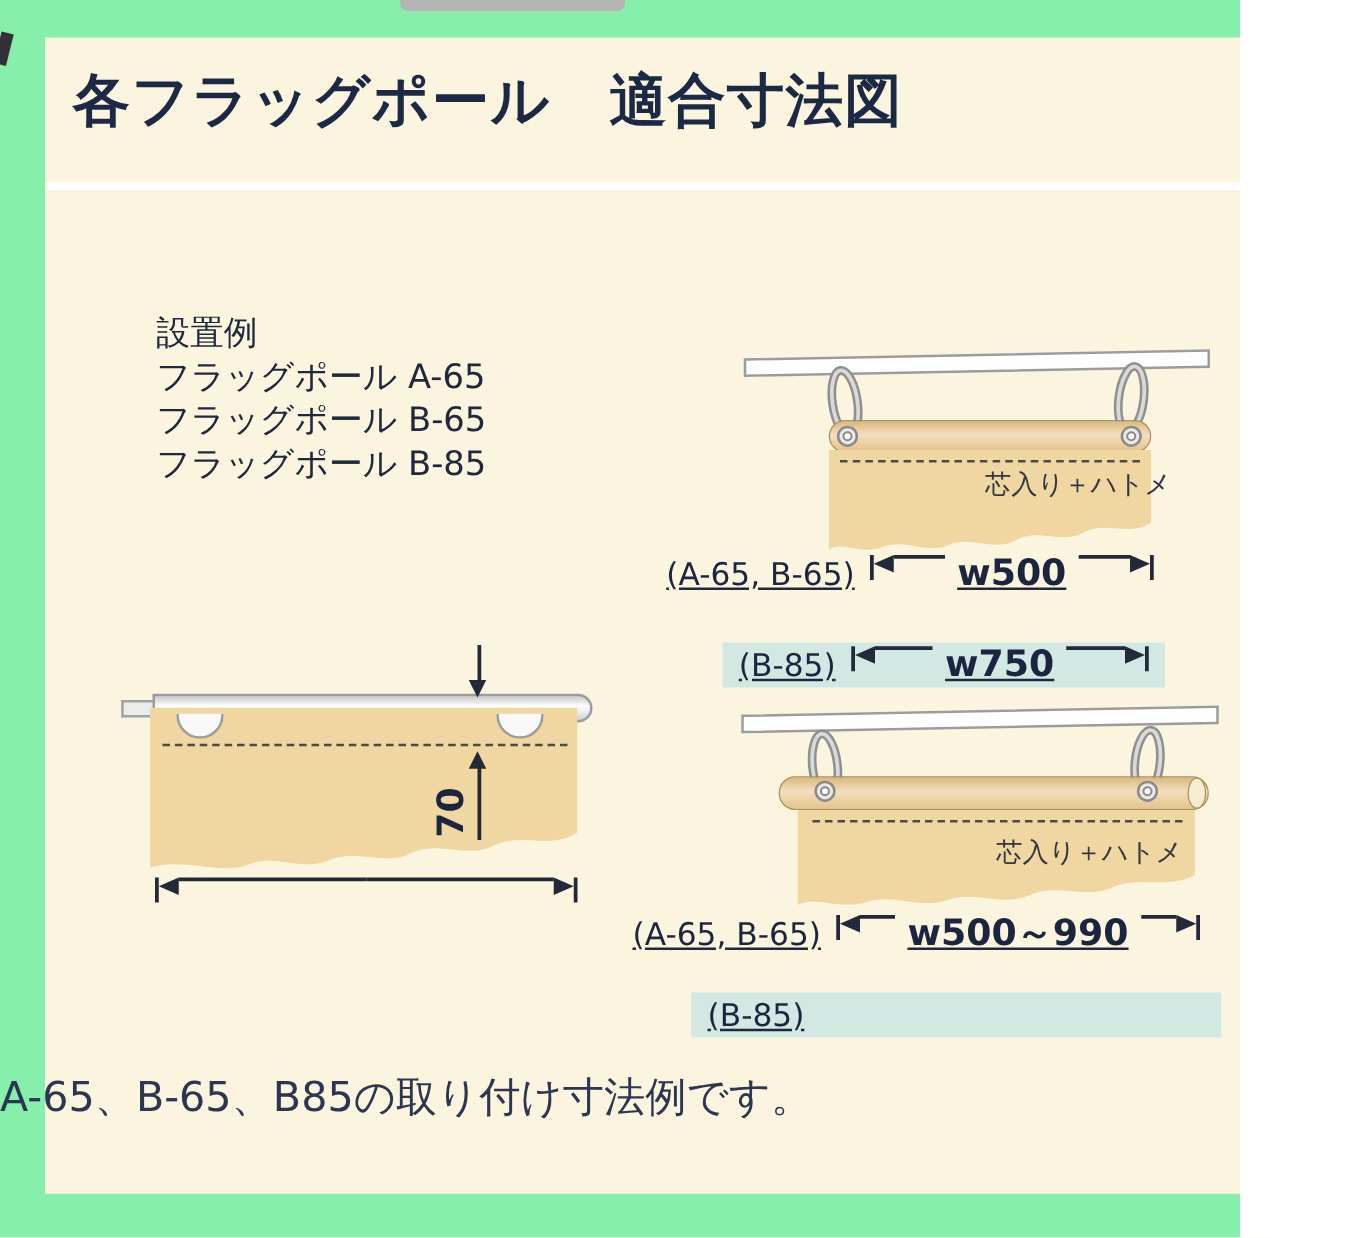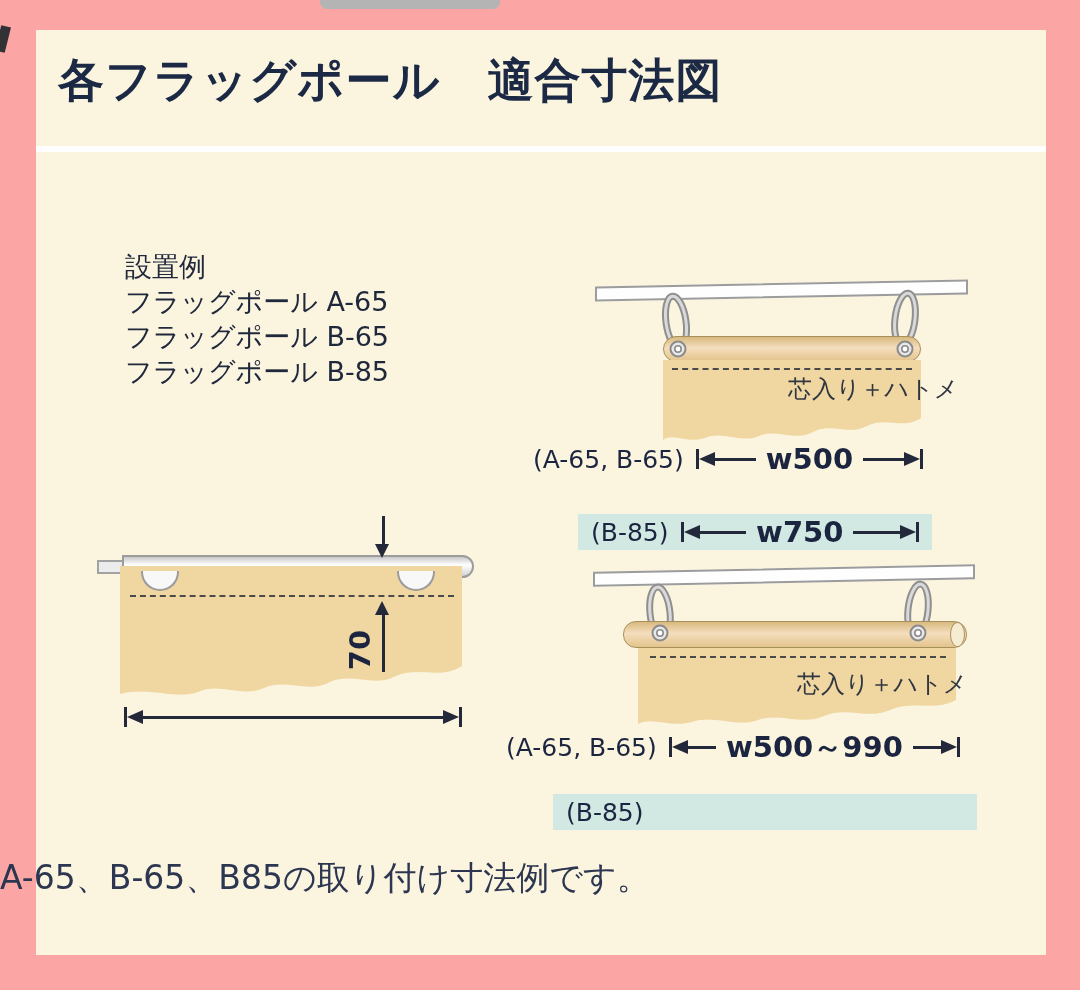--- a/index.html
+++ b/index.html
@@ -1,19 +1,19 @@
 <!DOCTYPE html>
 <html><head>
 <meta charset="utf-8">
 <style>
   * { margin:0; padding:0; box-sizing:border-box; }
   html,body { background:#ffffff; }
   body { font-family:"DejaVu Sans","Liberation Sans",sans-serif; color:#20283c; }
 
-  .stage { position:relative; width:1080px; height:990px; background:#fca5a5; overflow:hidden; }
+  .stage { position:relative; width:992px; height:990px; background:#86efac; overflow:hidden; }
 
   .layer { position:absolute; inset:0; }
 
   .top-tab { position:absolute; left:320px; top:0; width:180px; height:9px;
              background:#b4b4b4; border-radius:0 0 7px 7px; }
   .corner-mark { position:absolute; left:-2px; top:26px; width:10px; height:26px;
                  background:#323236; transform:rotate(14deg); }
 
   .panel { position:absolute; left:36px; top:30px; width:1010px; height:925px; background:#fbf4df; }
   .title { position:absolute; left:58px; top:50px; font-size:46px; font-weight:bold;
@@ -30,26 +30,26 @@
   .wpole { position:absolute; background:linear-gradient(180deg,#c9c9c9,#ffffff 42%,#d2d2d2);
            border:2px solid #9c9c9c; border-radius:0 12px 12px 0; }
   .barepole { position:absolute; background:#ececec; border:2px solid #a2a2a2; border-right:none; }
   .tab { position:absolute; width:38px; height:20px; background:#f8f8f8; border:2px solid #9c9c9c;
          border-top:none; border-radius:0 0 19px 19px; }
 
   .flag-svg { position:absolute; display:block; }
   .ring-svg, .grommet-svg { position:absolute; display:block; }
 
   .dash { position:absolute; border-top:2px dashed #4a4a4a; }
-  .note { position:absolute; font-size:24px; color:#303642; white-space:nowrap; }
+  .note { position:absolute; font-size:21px; color:#303642; white-space:nowrap; }
 
   
-  .dimrow { position:absolute; display:flex; align-items:center; }
+  .dimrow { position:absolute; display:flex; align-items:center;text-decoration:underline; }
   .dlabel { flex:none; font-size:25px; color:#1c2540; margin-right:12px; white-space:nowrap; }
-  .dim { display:flex; align-items:center; flex:1; height:30px; }
+  .dim { display:flex; flex:1; height:30px; }
   .tick { width:3px; height:20px; background:#23283a; flex:none; }
   .ah { width:0; height:0; border-top:7px solid transparent; border-bottom:7px solid transparent; flex:none; }
   .ah-l { border-right:16px solid #23283a; }
   .ah-r { border-left:16px solid #23283a; }
   .ln { flex:1; height:3px; background:#23283a; }
   .val { flex:none; padding:0 10px; font-size:29px; font-weight:600; color:#1c2540;
          white-space:nowrap; line-height:1; }
   .band { background:#d2e8e3; padding:0 13px;margin-top:28px; }
 
   

